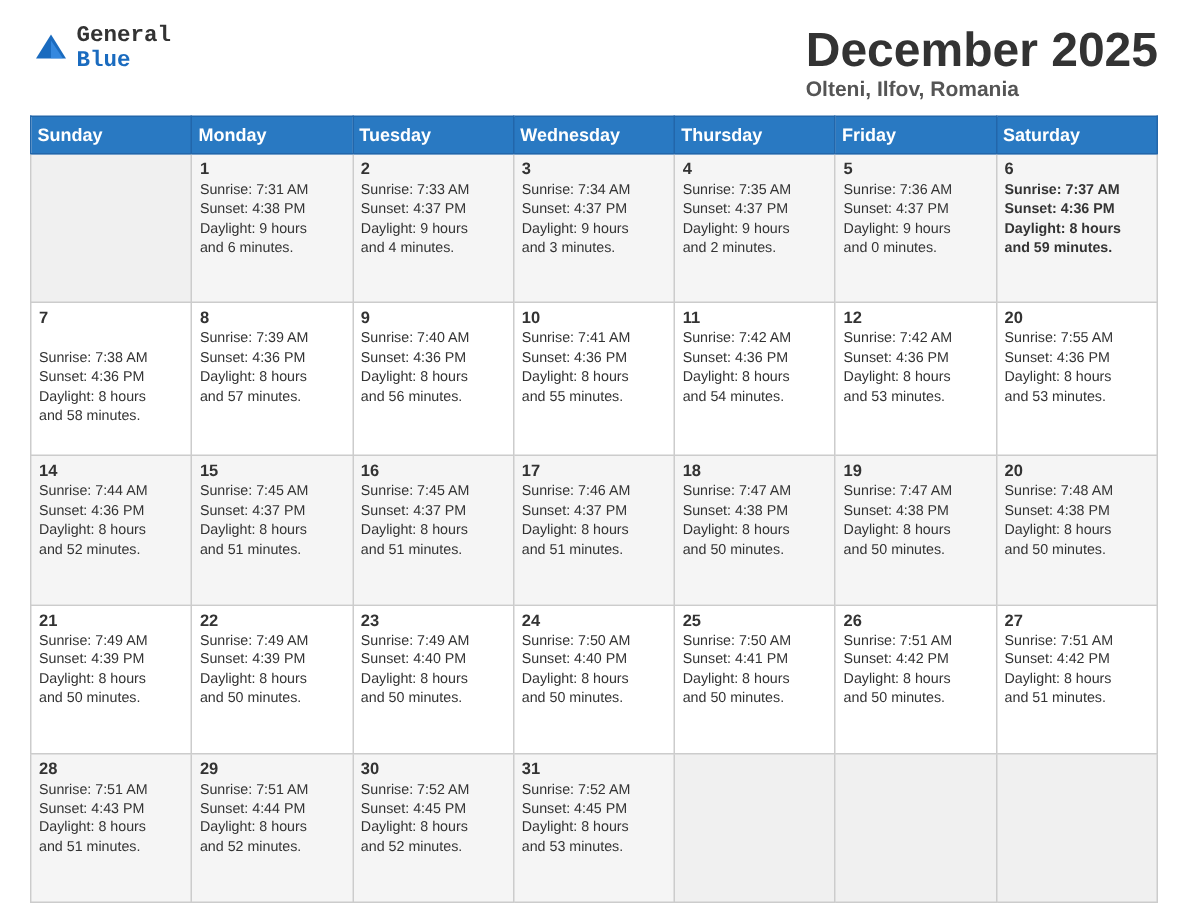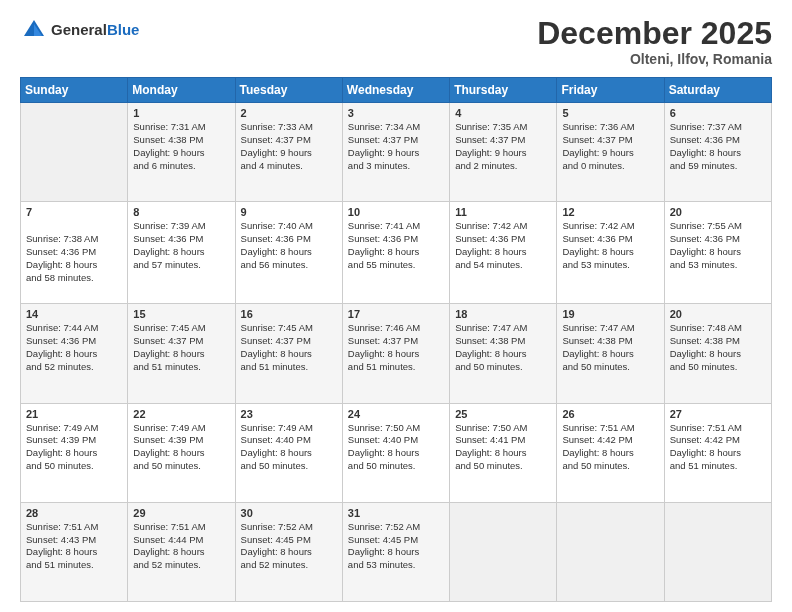--- a/index.html
+++ b/index.html
@@ -23,40 +23,40 @@
       align-items: flex-start;
       margin-bottom: 10px;
     }
     .logo {
       display: flex;
       align-items: center;
       gap: 0px;
     }
     .logo-text {
       display: flex;
-      flex-direction: row;
+      flex-direction: column;
       line-height: 1.1;
+      font-family: Liberation Mono, monospace;
     }
     .logo-general {
       font-size: 15px;
       font-weight: bold;
       color: #333;
     }
     .logo-blue {
       font-size: 15px;
       font-weight: bold;
       color: #1a6bbf;
     }
     .logo-icon {
       width: 28px;
       height: 28px;
       margin-right: 3px;
     }
     .title-block {
-      text-align: right;
       margin-left: 44px;
     }
     .month-title {
       font-size: 32px;
       font-weight: bold;
       color: #333;
       line-height: 1.1;
     }
     .location {
       font-size: 14px;
@@ -175,21 +175,21 @@
           </td>
           <td>
             <span class="day-num">5</span>
             <div class="cell-info" style="white-space: pre-line;">Sunrise: 7:36 AM
 Sunset: 4:37 PM
 Daylight: 9 hours
 and 0 minutes.</div>
           </td>
           <td>
             <span class="day-num">6</span>
-            <div class="cell-info" style="white-space: pre-line;">Sunrise: 7:37 AM
+            <div class="cell-info" style="white-space: pre-line; font-weight: bold;">Sunrise: 7:37 AM
 Sunset: 4:36 PM
 Daylight: 8 hours
 and 59 minutes.</div>
           </td>
         </tr>
         <tr>
           <td>
             <span class="day-num">7</span>
             <div class="cell-info" style="white-space: pre-line; margin-top: 15px;">Sunrise: 7:38 AM
 Sunset: 4:36 PM

